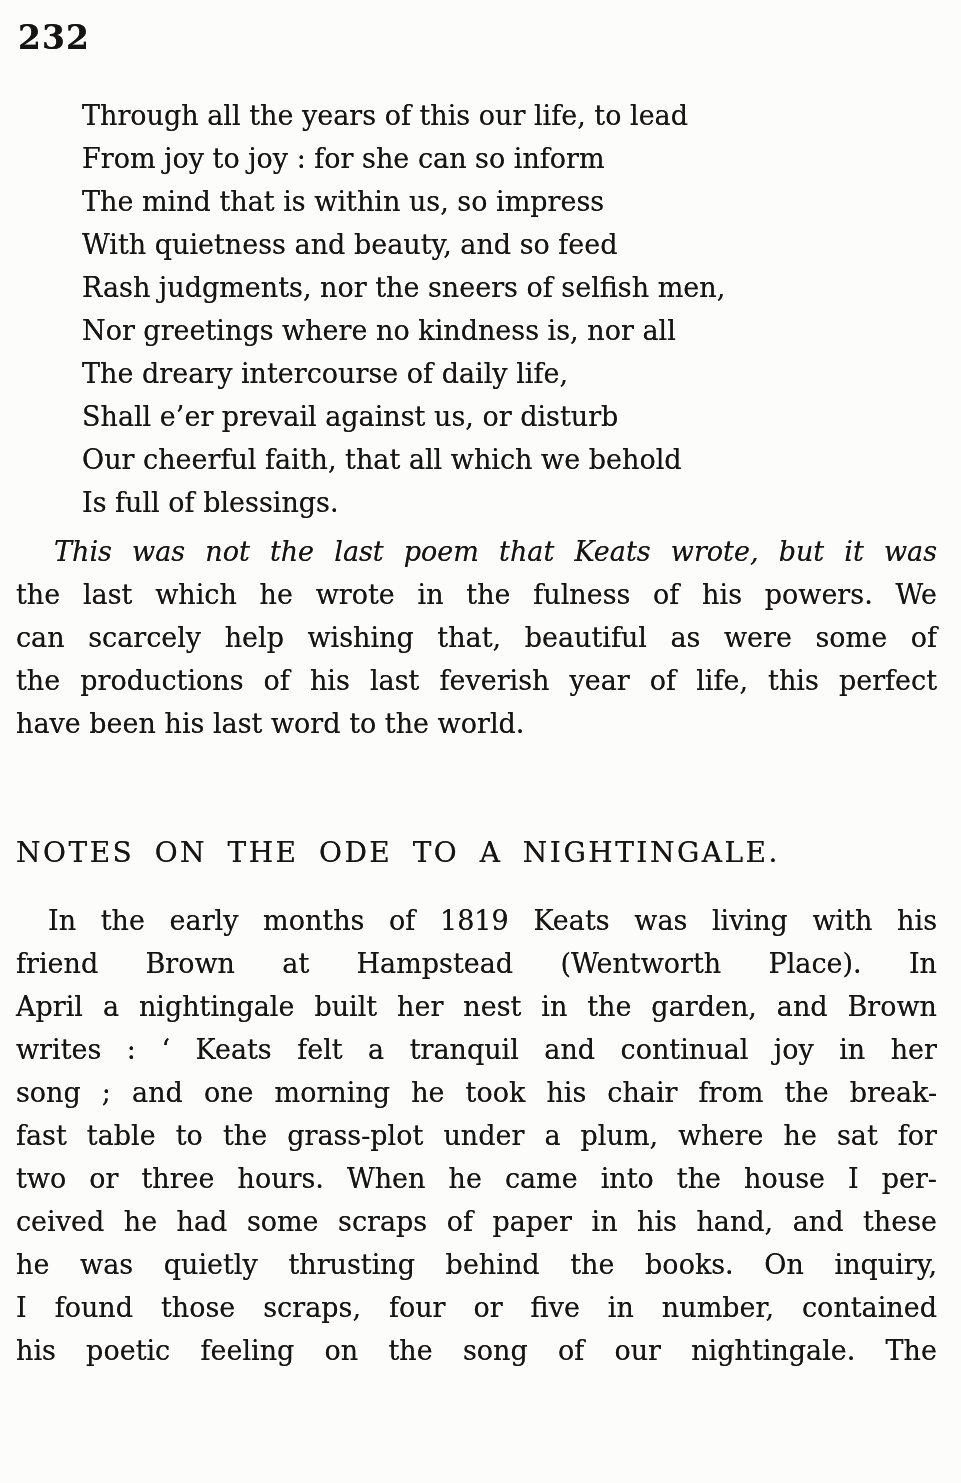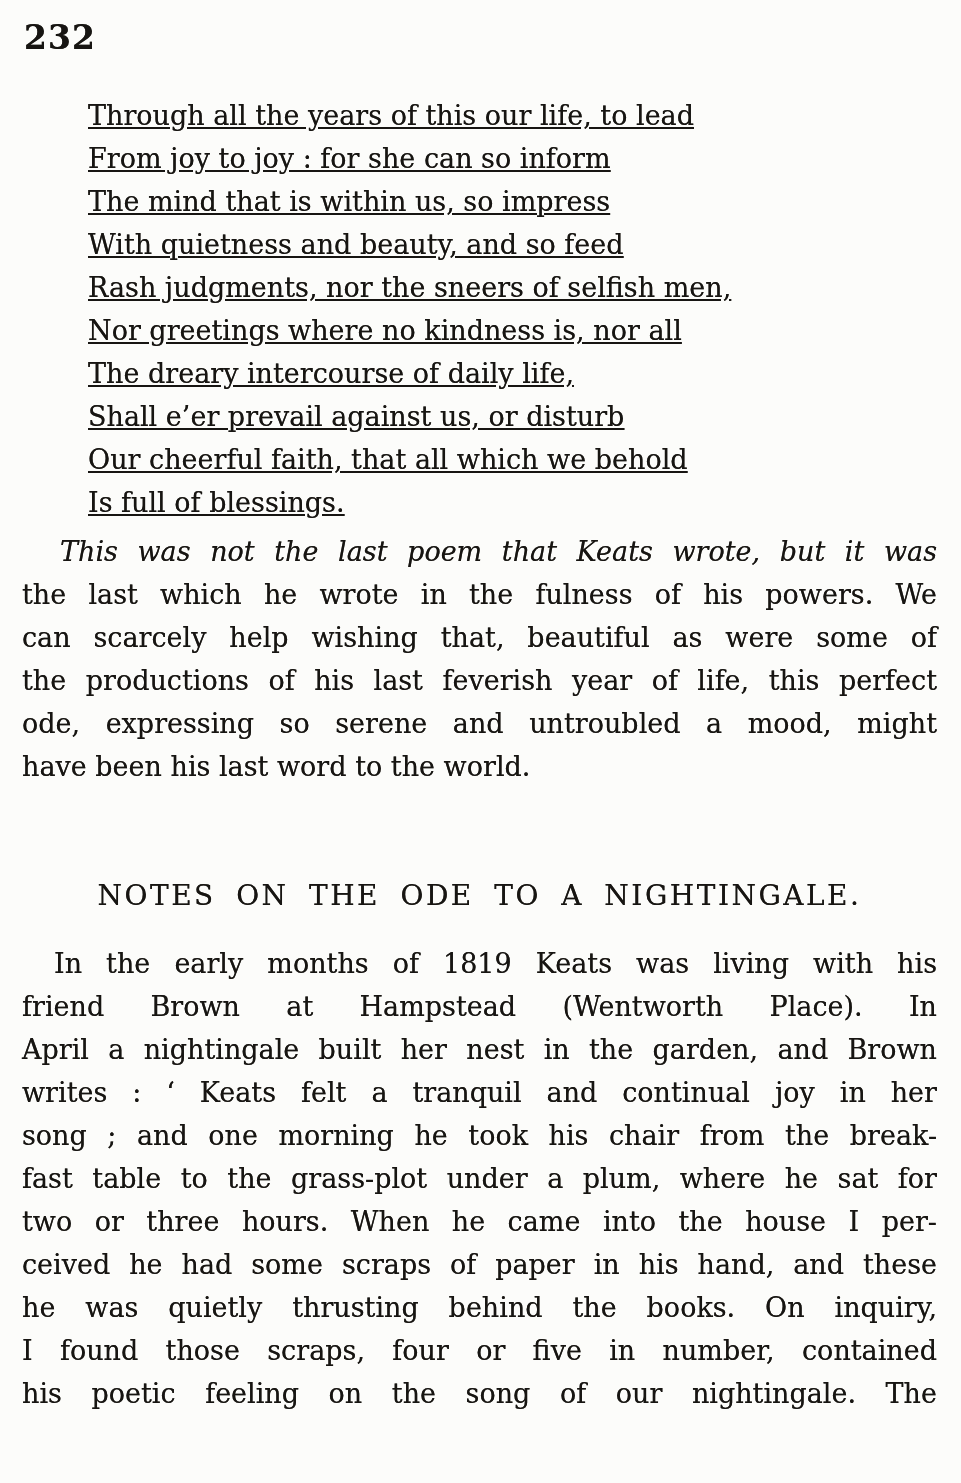--- a/index.html
+++ b/index.html
@@ -11,21 +11,21 @@
     position: relative;
     width: 961px;
     height: 1483px;
     margin: 0 auto;
     background: #fcfcfa;
     color: #171512;
     font-family: "DejaVu Serif", "Liberation Serif", serif;
     font-size: 27px;
     line-height: 43px;
     box-sizing: border-box;
-    padding: 14px 24px 0 22px;
+    padding: 14px 24px 0 16px;
     overflow: hidden;
     text-shadow: 0 0 0.6px rgba(20,16,10,0.75);
   }
   .header {
     position: relative;
     height: 58px;
   }
   .pageno {
     position: absolute;
     left: 2px;
@@ -40,35 +40,34 @@
     font-size: 25px;
     font-weight: bold;
     letter-spacing: 2.5px;
     word-spacing: 14px;
   }
   .poem {
     margin: 22px 0 0 66px;
   }
   .poemline {
     white-space: nowrap;
-    text-decoration: underline;
   }
   .para {
     margin-top: 6px;
   }
   .jline {
     text-align: justify;
     text-align-last: justify;
   }
   .p1 .jline:first-child { text-indent: 38px; font-style: italic; }
   .p1 .jline:last-child  { text-align-last: left; }
   .p2 .jline:first-child { text-indent: 32px; }
   .section {
     margin: 86px 0 0 0;
-    text-align: center;
+    text-align: left;
     font-size: 28px;
     font-weight: normal;
     letter-spacing: 2.5px;
     word-spacing: 9px;
     line-height: 44px;
   }
   .p2 {
     margin-top: 24px;
   }
 </style>
@@ -92,21 +91,20 @@
       <div class="poemline">Shall e’er prevail against us, or disturb</div>
       <div class="poemline">Our cheerful faith, that all which we behold</div>
       <div class="poemline">Is full of blessings.</div>
     </div>
 
   <div class="para p1">
       <div class="jline">This was not the last poem that Keats wrote, but it was</div>
       <div class="jline">the last which he wrote in the fulness of his powers. We</div>
       <div class="jline">can scarcely help wishing that, beautiful as were some of</div>
       <div class="jline">the productions of his last feverish year of life, this perfect</div>
-      <div class="jline">ode, expressing so serene and untroubled a mood, might</div>
       <div class="jline">have been his last word to the world.</div>
     </div>
 
   <h2 class="section">NOTES ON THE ODE TO A NIGHTINGALE.</h2>
 
   <div class="para p2">
       <div class="jline">In the early months of 1819 Keats was living with his</div>
       <div class="jline">friend Brown at Hampstead (Wentworth Place). In</div>
       <div class="jline">April a nightingale built her nest in the garden, and Brown</div>
       <div class="jline">writes : ‘ Keats felt a tranquil and continual joy in her</div>

